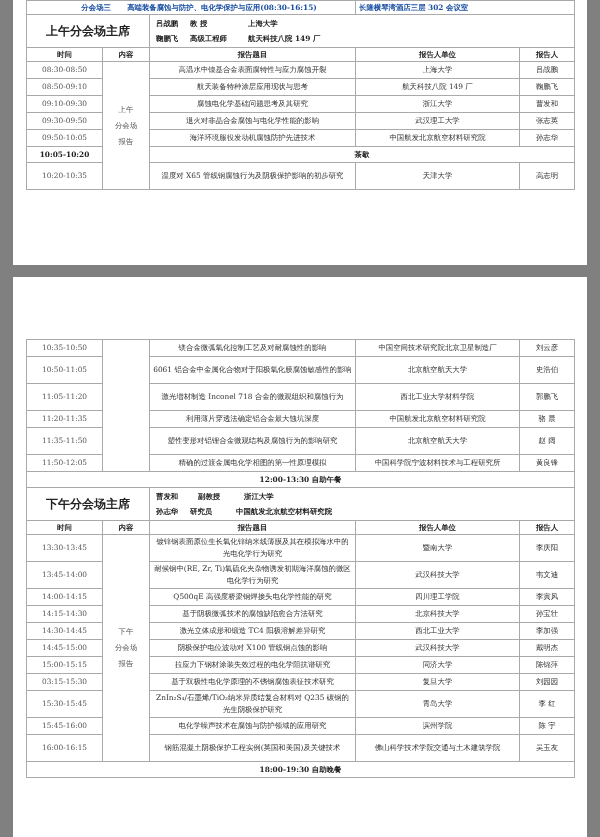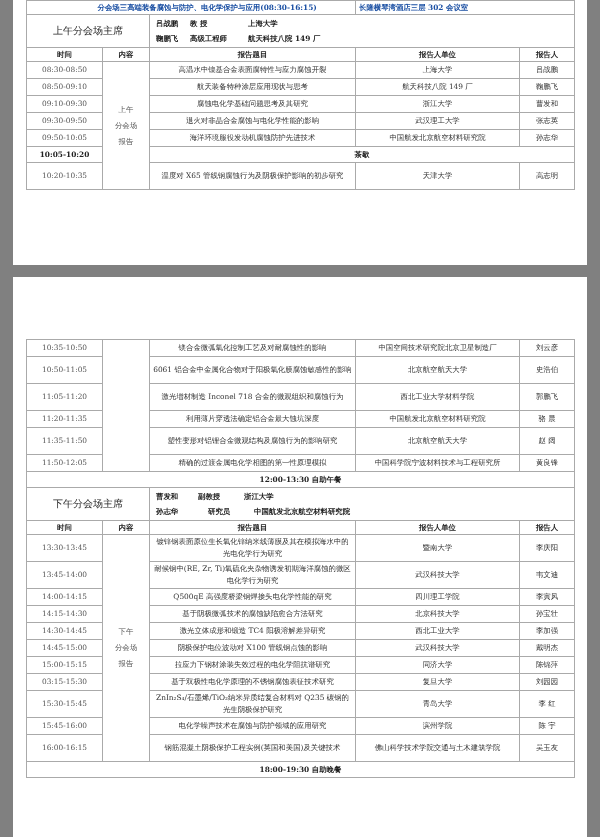--- a/index.html
+++ b/index.html
@@ -29,22 +29,22 @@
     padding: 0 3px; line-height: 12px;
     overflow: hidden;
   }
   table.sched col.c1 { width: 76px; }
   table.sched col.c2 { width: 47px; }
   table.sched col.c3 { width: 206px; }
   table.sched col.c4 { width: 164px; }
   table.sched col.c5 { width: 55px; }
   .hdr-row td { color: #1a4fa3; font-weight: bold; height: 13px; text-align: left; padding-left: 6px; }
   .hdr-row td.venue { text-align: left; }
-  .hdr-row .sess-label { display: inline-block; width: 62px; text-align: right; }
-  .chair-label { font-weight: normal; color: #222; font-size: 10px; }
+  .hdr-row .sess-label { display: inline-block; width: 62px; }
+  .chair-label { font-weight: bold; color: #222; font-size: 12px; }
   .chair-list { text-align: left !important; padding-left: 6px !important; color: #222; font-weight: bold; }
   .chair-line { display: block; line-height: 15px; }
   .chair-line span { display: inline-block; }
   .chair-line .cn { width: 34px; }
   .chair-line .ct { width: 46px; }
   .colhead td { font-weight: bold; color: #222; height: 13px; }
   .talk td { height: 16px; }
   .talk.tall td { height: 26px; }
   .talk td.time { color: #555; }
   .break td { font-weight: bold; color: #222; height: 15px; }
@@ -179,21 +179,21 @@
       <td>中国科学院宁波材料技术与工程研究所</td>
       <td>黄良锋</td>
     </tr>
     <tr class="break">
       <td colspan="5">12:00-13:30 自助午餐</td>
     </tr>
     <tr>
       <td colspan="2" class="chair-label" style="height:32px">下午分会场主席</td>
       <td colspan="3" class="chair-list">
         <span class="chair-line"><span class="cn">曹发和</span><span class="ct" style="margin-left:8px">副教授</span><span>浙江大学</span></span>
-        <span class="chair-line"><span class="cn">孙志华</span><span class="ct" style="margin-left:18px">研究员</span><span>中国航发北京航空材料研究院</span></span>
+        <span class="chair-line"><span class="cn">孙志华</span><span class="ct" style="margin-left:0">研究员</span><span>中国航发北京航空材料研究院</span></span>
       </td>
     </tr>
     <tr class="colhead">
       <td>时间</td>
       <td>内容</td>
       <td>报告题目</td>
       <td>报告人单位</td>
       <td>报告人</td>
     </tr>
     <tr class="talk tall">

